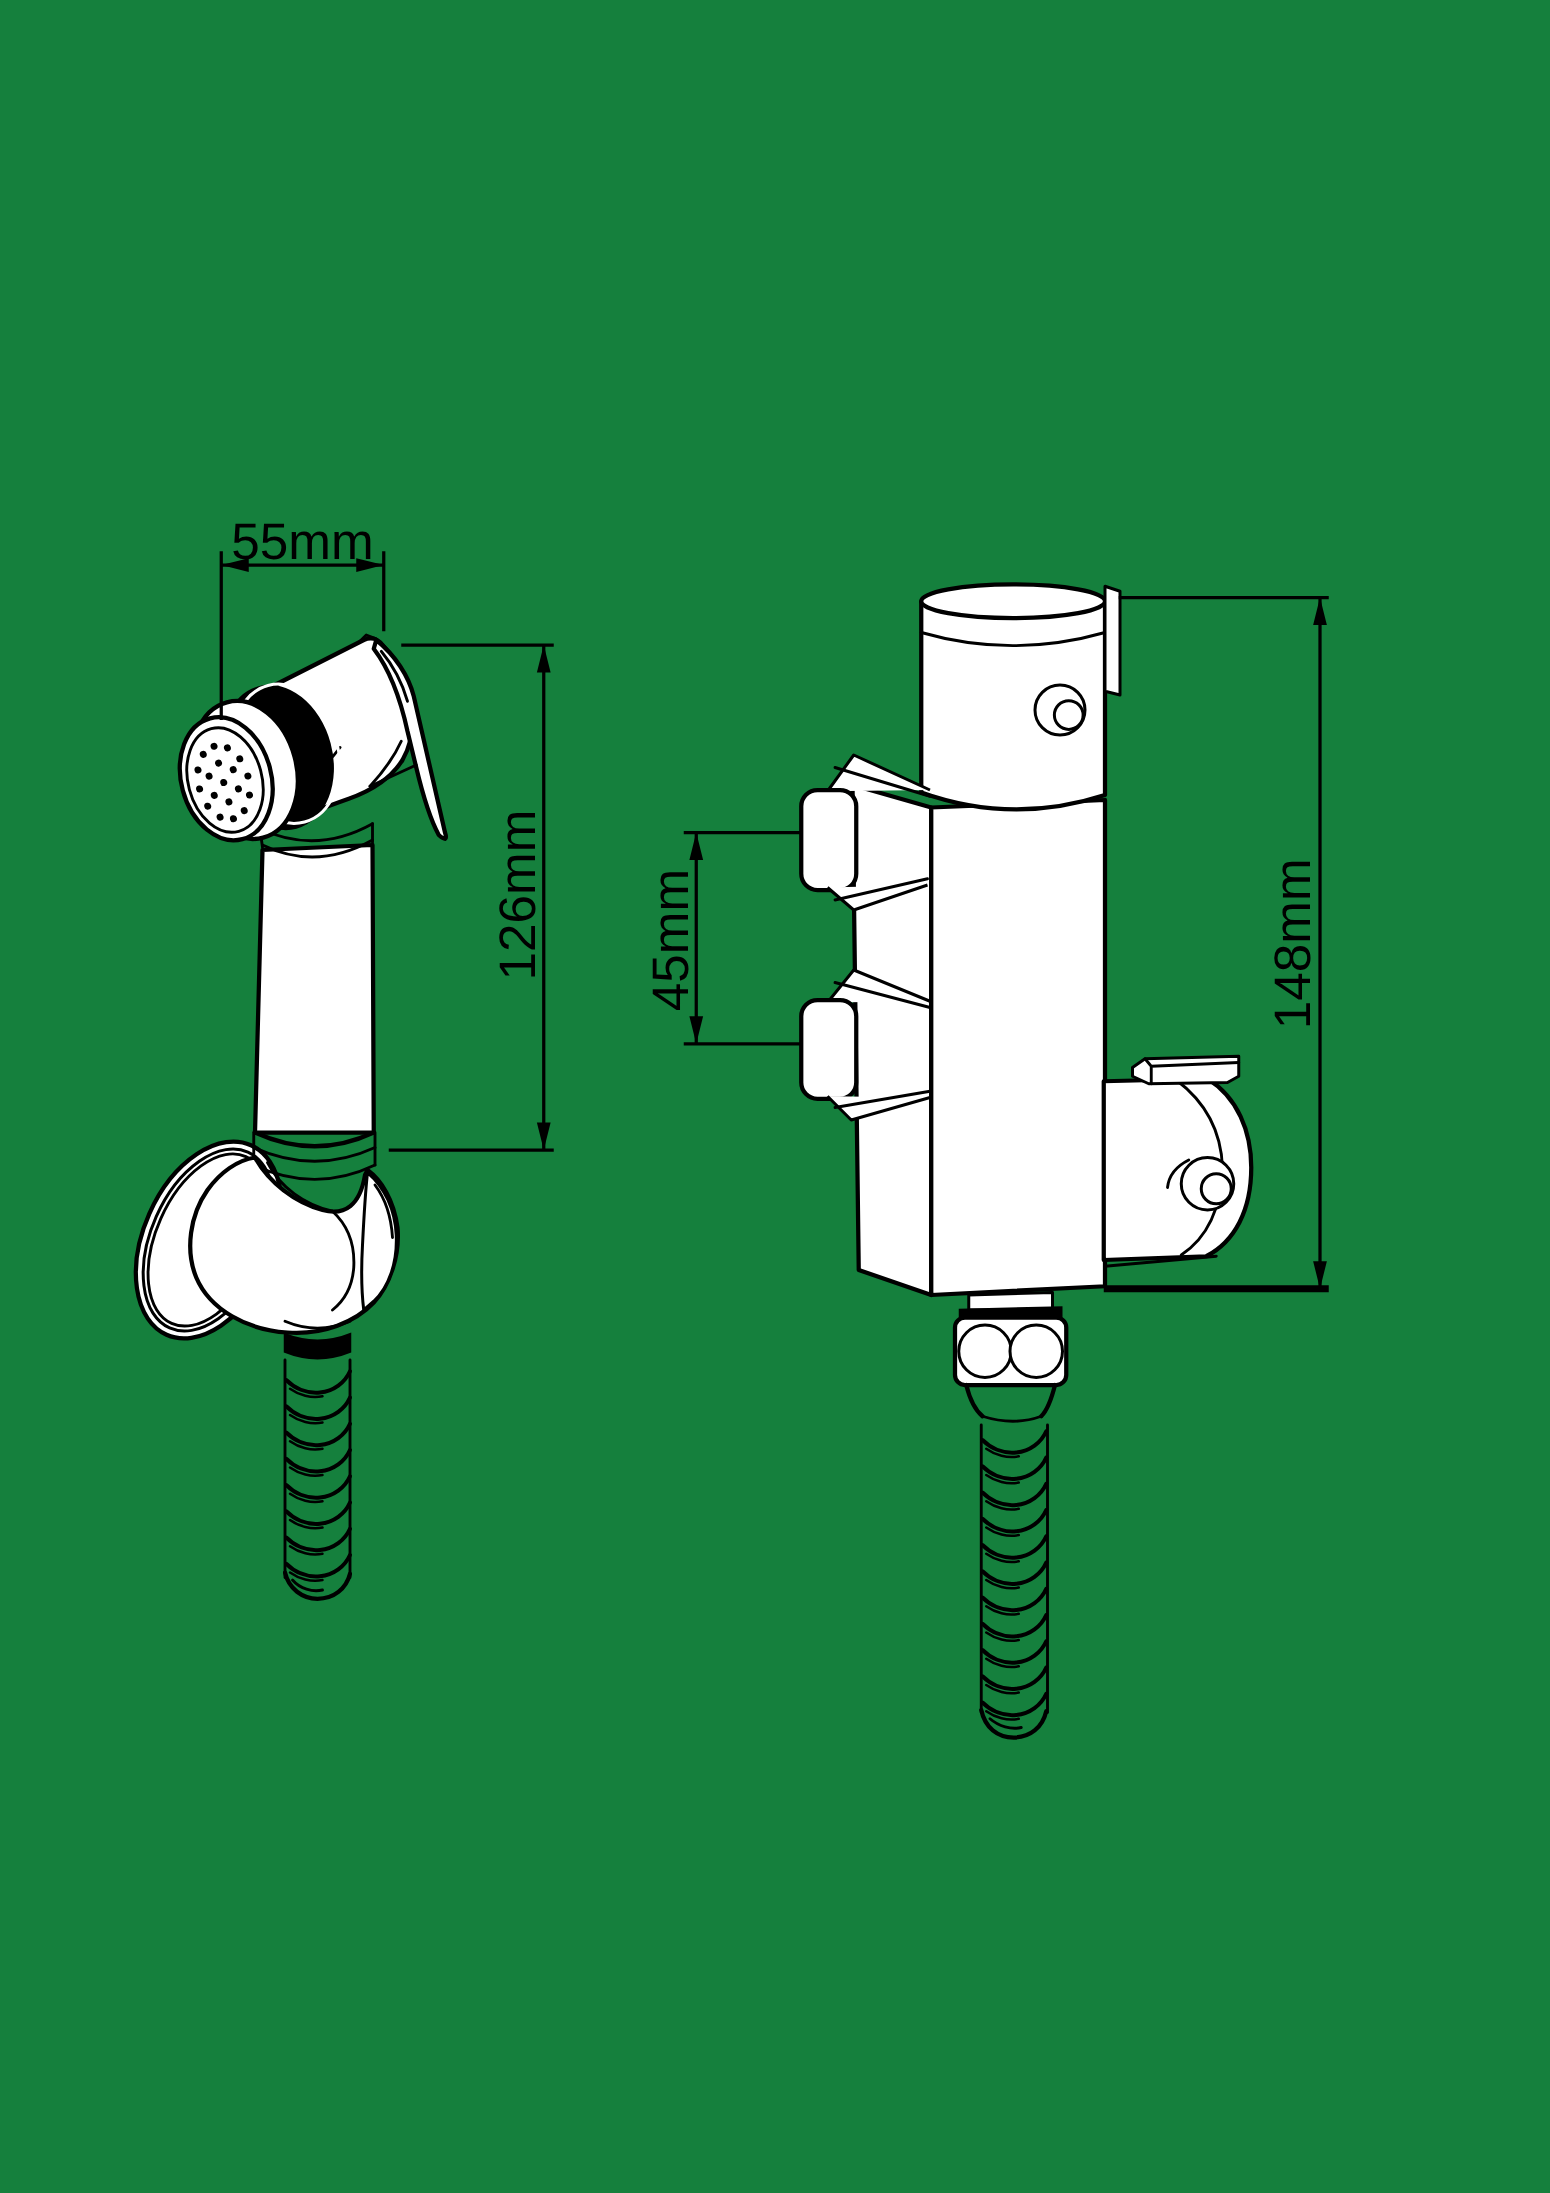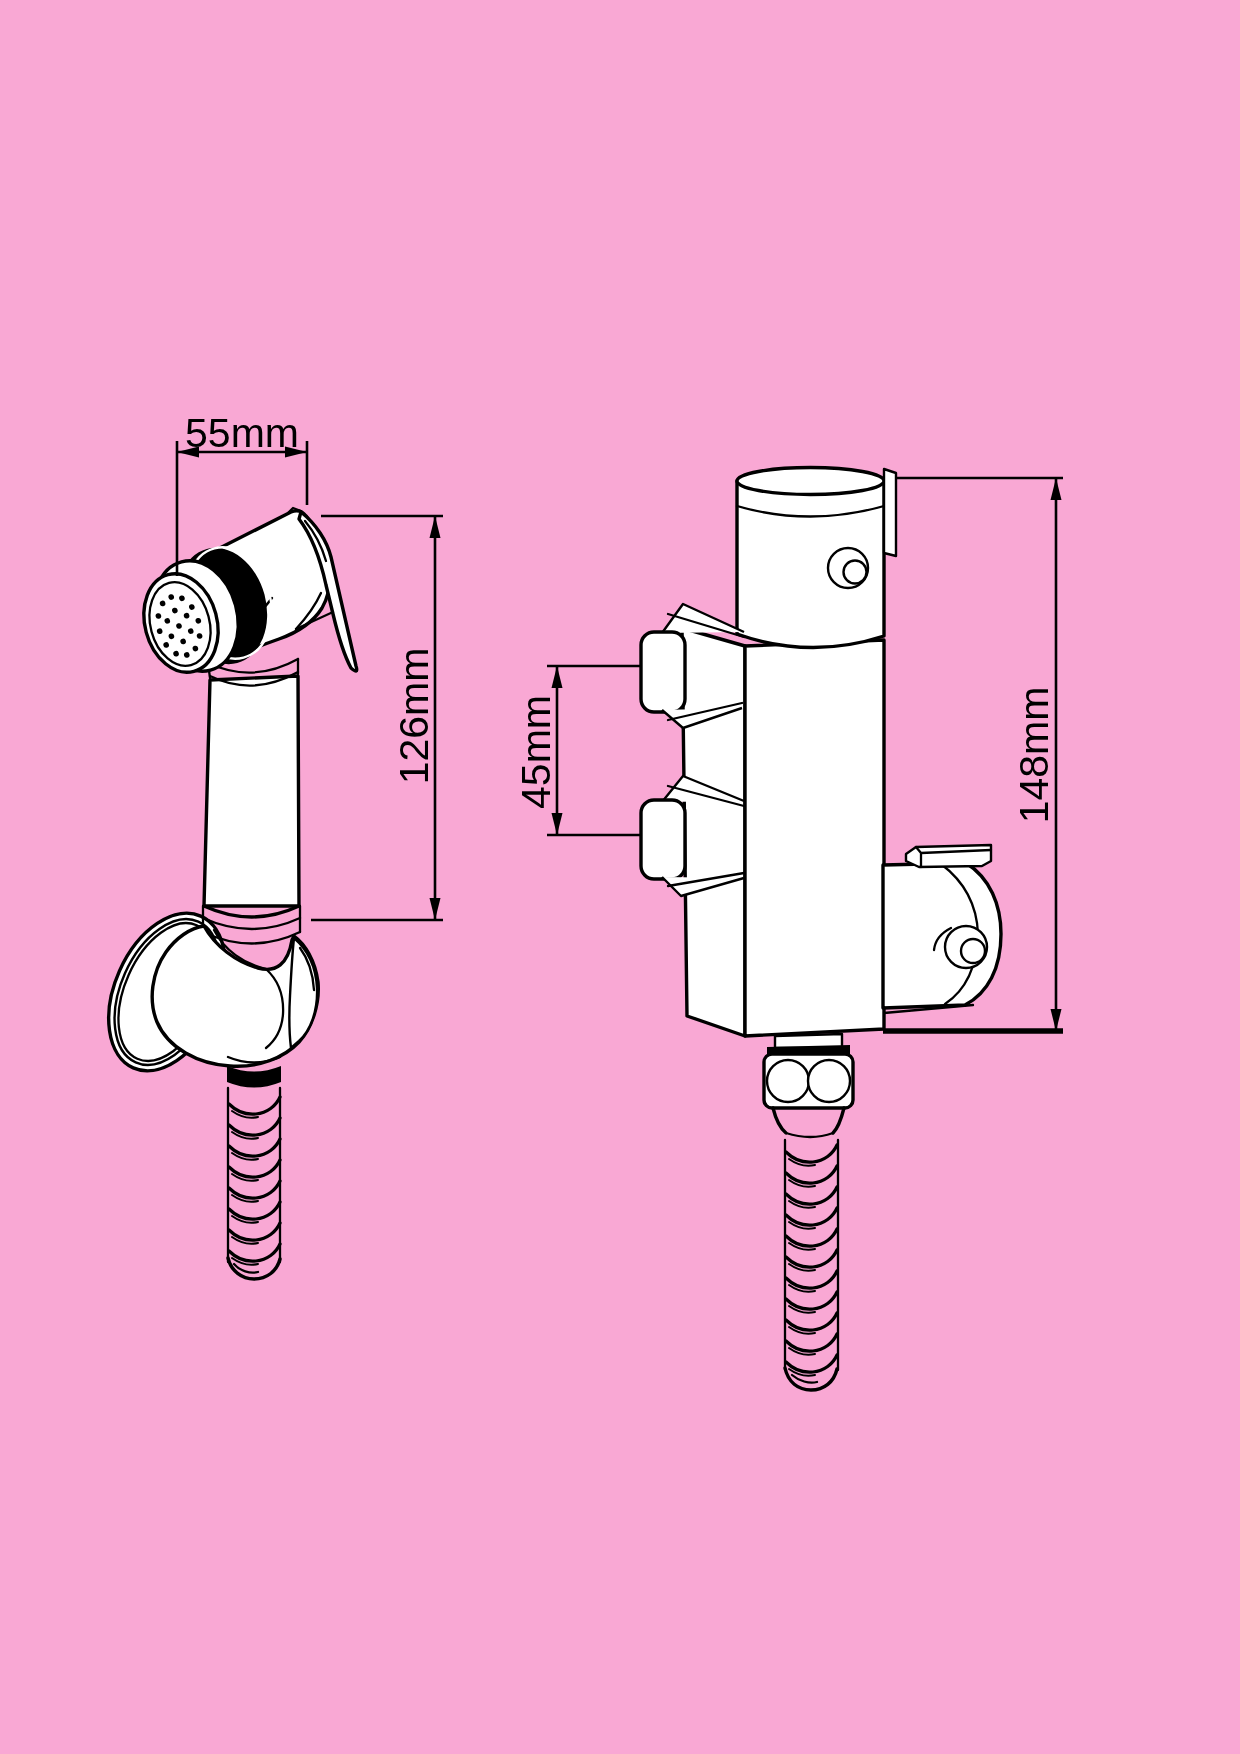--- a/index.html
+++ b/index.html
@@ -1,16 +1,16 @@
 <!DOCTYPE html>
 <html><head>
 <meta charset="utf-8">
 <style>
   html,body{margin:0;padding:0;background:#ffffff;}
-  .page{position:relative;width:1240px;height:1754px;background:#f9a8d4;overflow:hidden;
+  .page{position:relative;width:1240px;height:1754px;background:#15803d;overflow:hidden;
         font-family:"Liberation Sans", sans-serif;}
   svg{display:block;}
   .ln{fill:none;stroke:#000;stroke-width:3.4;stroke-linecap:round;stroke-linejoin:round;}
   .ln2{fill:none;stroke:#000;stroke-width:2.3;stroke-linecap:round;stroke-linejoin:round;}
   .fw{fill:#fff;stroke:#000;stroke-width:3.4;stroke-linejoin:round;}
   .fw2{fill:#fff;stroke:#000;stroke-width:2.4;stroke-linejoin:round;}
   .fb{fill:#000;stroke:none;}
   .wln{fill:none;stroke:#fff;stroke-width:2.4;}
   .dim{fill:none;stroke:#000;stroke-width:2.6;stroke-linecap:butt;}
   .dimthick{fill:none;stroke:#000;stroke-width:5.5;stroke-linecap:butt;}

